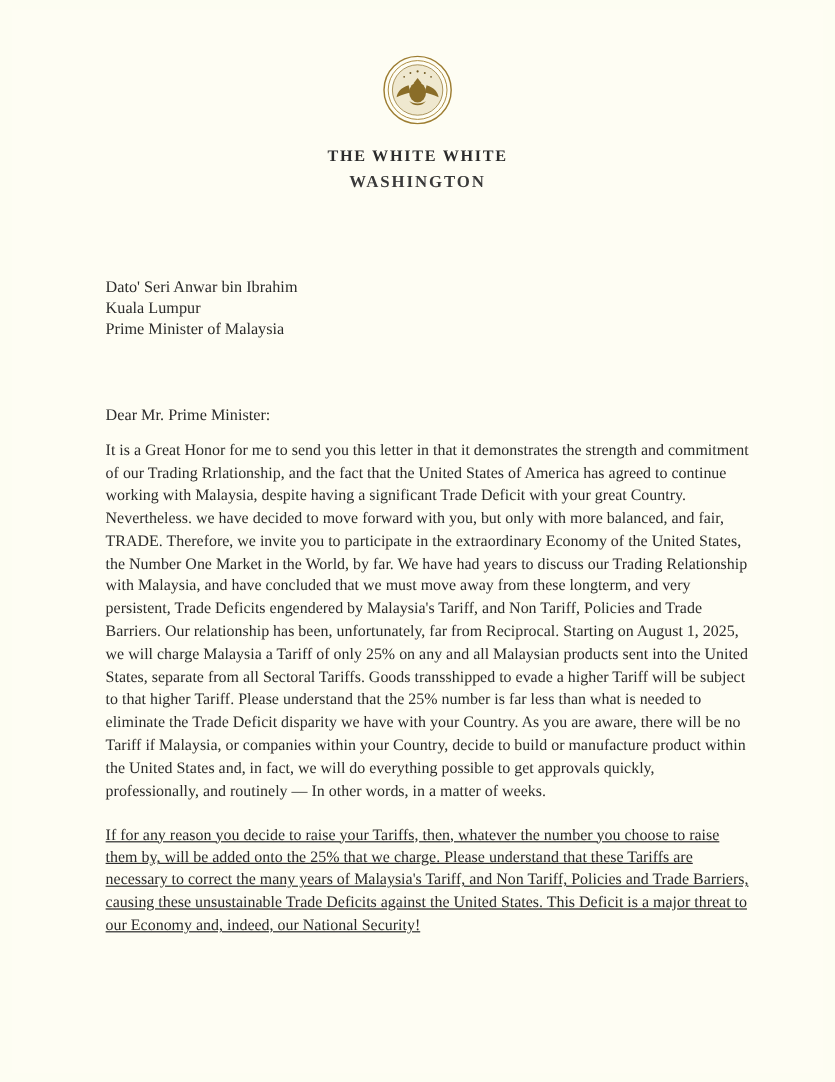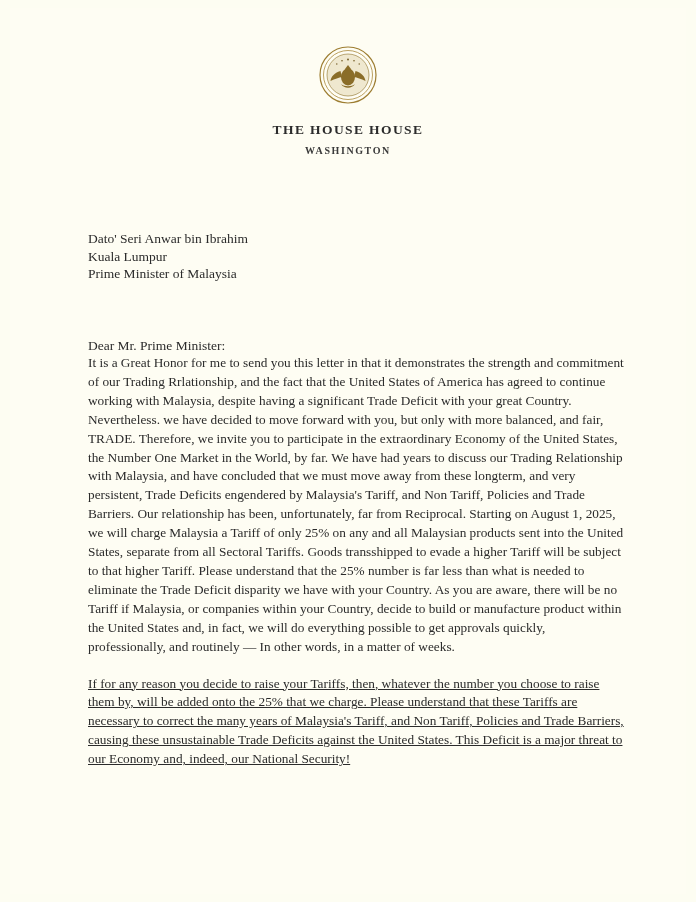--- a/index.html
+++ b/index.html
@@ -57,21 +57,21 @@
   .wh-title {
     font-family: "Liberation Serif", serif;
     font-size: 13.5px;
     letter-spacing: 1.4px;
     color: #2c2c2c;
     font-weight: bold;
   }
   .wh-sub {
     margin-top: 7px;
     font-family: "Liberation Serif", serif;
-    font-size: 10px;
+    font-size: 14px;
     letter-spacing: 1.6px;
     color: #3a3a3a;
     font-weight: bold;
   }
   .date {
     position: absolute;
     left: 0;
     right: 0;
     top: 172px;
     text-align: center;
@@ -103,21 +103,21 @@
     position: absolute;
     left: 78px;
     top: 346px;
     width: 538px;
     font-size: 13.3px;
     line-height: 18.9px;
     color: #2b2b2b;
     text-align: left;
   }
   .body-text p {
-    margin: 0 0 18px 0;
+    margin: 12px 0 18px 0;
   }
   .body-text p:last-child { margin-bottom: 0; text-decoration: underline; }
 </style>
 </head>
 <body>
 
 <div class="page">
   <div class="sheet">
 
     <div class="seal-wrap">
@@ -138,21 +138,21 @@
             <circle cx="23" cy="14.8" r="0.8"></circle>
             <circle cx="35" cy="14.8" r="0.8"></circle>
             <circle cx="17.8" cy="18" r="0.7"></circle>
             <circle cx="40.2" cy="18" r="0.7"></circle>
           </g>
         </svg>
       </div>
     </div>
 
     <div class="letterhead">
-      <div class="wh-title">THE HOUSE HOUSE</div>
+      <div class="wh-title">THE WHITE WHITE</div>
       <div class="wh-sub">WASHINGTON</div>
     </div>
 
 
     <div class="address">
       <div>Dato' Seri Anwar bin Ibrahim</div>
       <div>Kuala Lumpur</div>
       <div>Prime Minister of Malaysia</div>
     </div>
 

